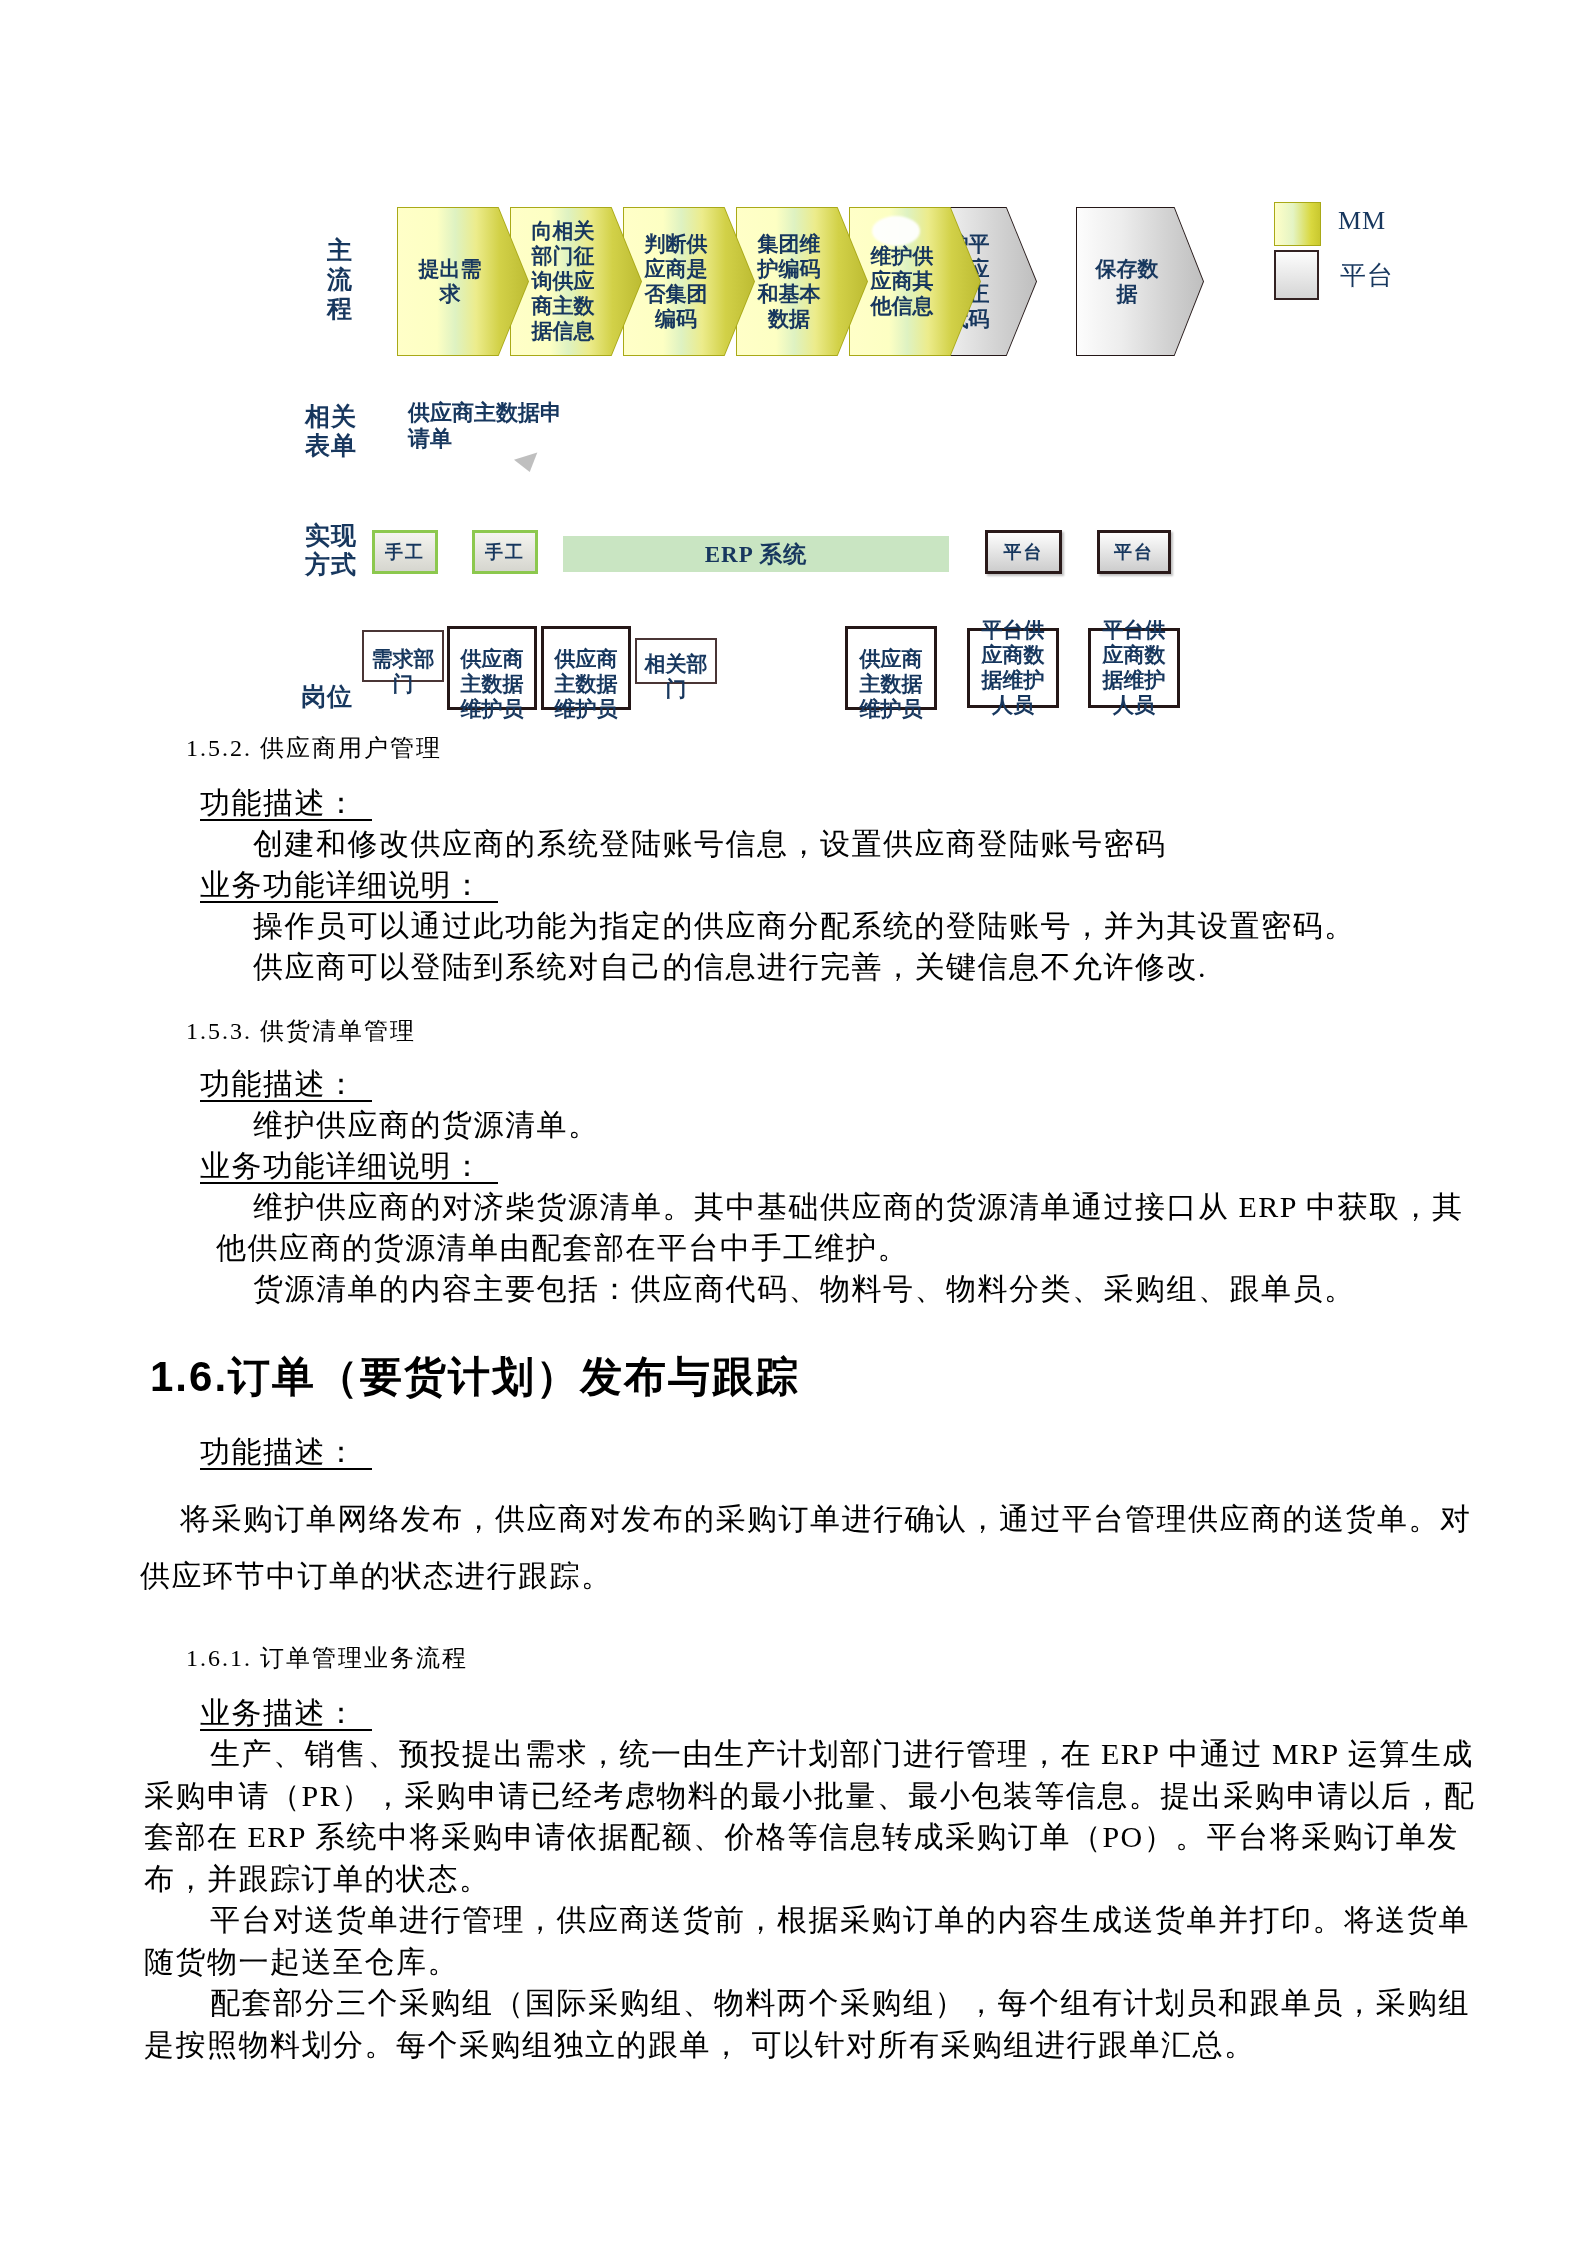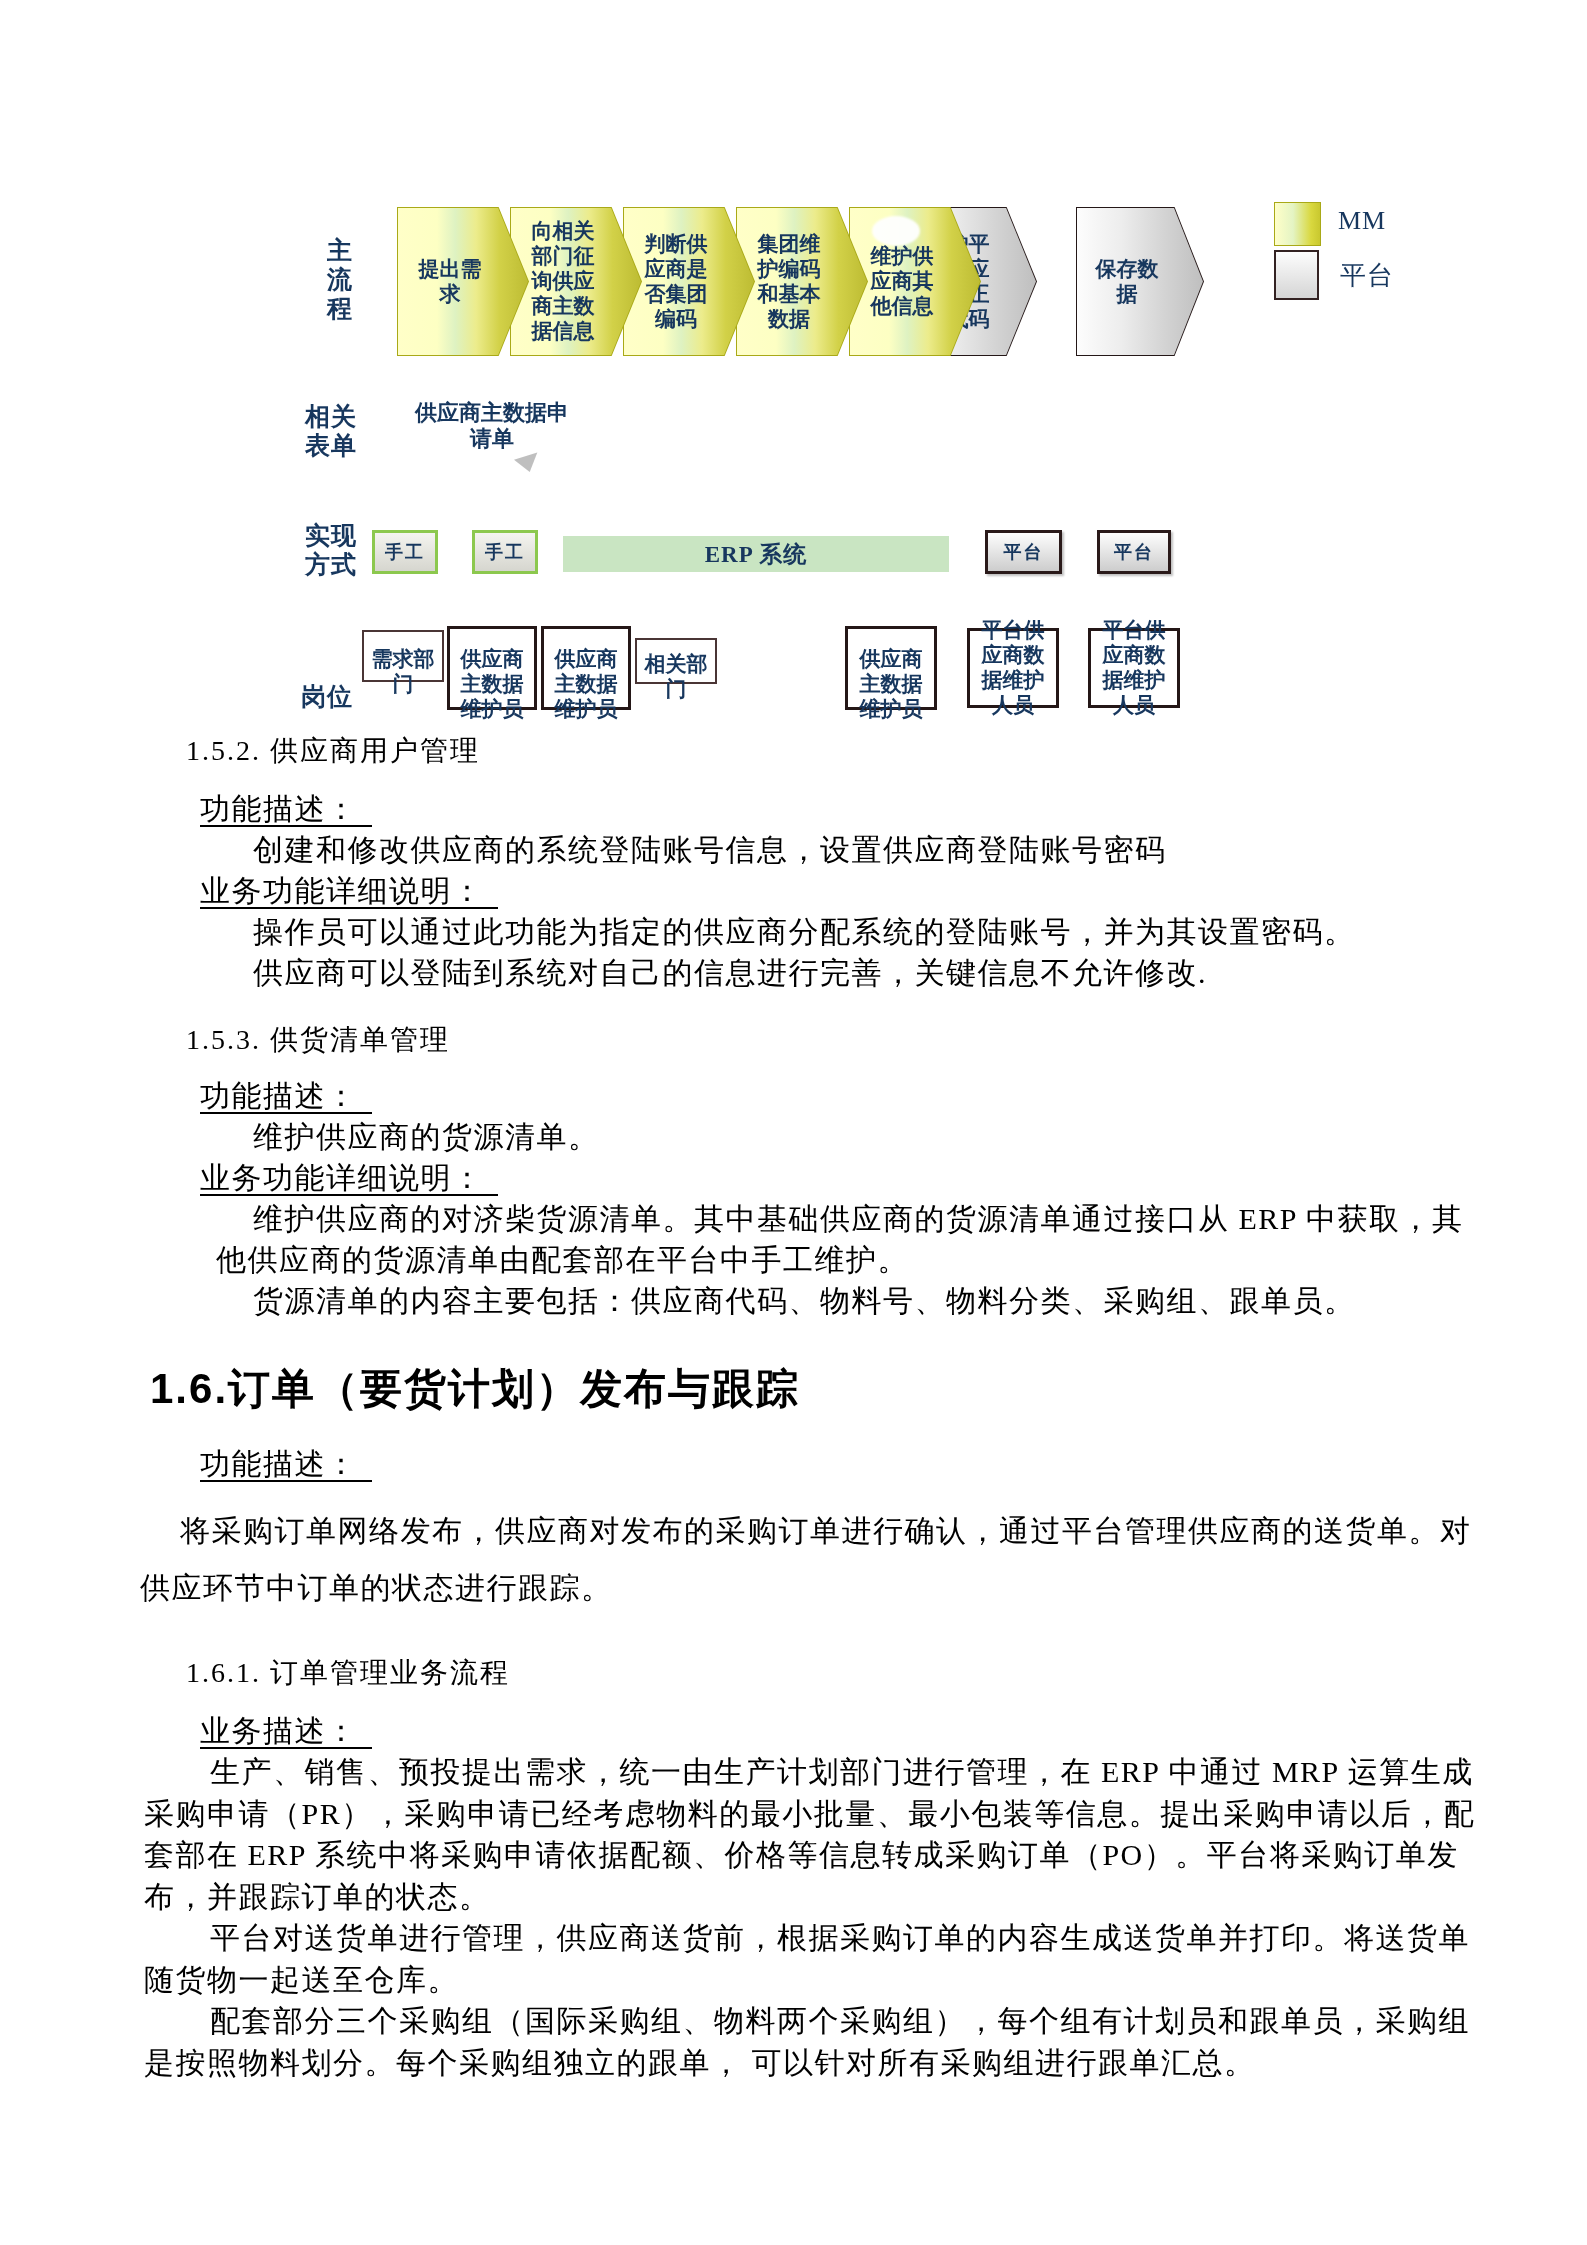--- a/index.html
+++ b/index.html
@@ -20,21 +20,21 @@
   .arrow.platform{background:#241717;}
   .arrow.platform .inner{background:linear-gradient(90deg,#fdfdfd 0%,#ededed 35%,#d3d3d3 70%,#bfbfbf 100%);}
   .arrow .txt{width:70px;margin-right:26px;text-align:center;color:#17375e;
               font-size:21px;line-height:25px;font-weight:bold;letter-spacing:0;}
   .glare{position:absolute;left:872px;top:216px;width:48px;height:30px;border-radius:50%;
          background:#ffffff;opacity:.95;filter:blur(1px);z-index:20;}
 
   .legend-swatch{position:absolute;width:45px;}
   .legend-label{position:absolute;color:#17375e;font-size:26px;letter-spacing:1px;}
 
-  .formtext{position:absolute;left:408px;top:400px;width:168px;text-align:center;
+  .formtext{position:absolute;left:408px;top:400px;width:168px;text-align:left;
             color:#17375e;font-size:22px;line-height:26px;font-weight:bold;}
   .cursor{position:absolute;left:518px;top:448px;width:0;height:0;
           border-left:14px solid transparent;border-right:6px solid transparent;
           border-bottom:20px solid #b4b4b4;transform:rotate(38deg);opacity:.85;}
 
   .implbox{position:absolute;top:530px;height:44px;display:flex;align-items:center;
            justify-content:center;color:#17375e;font-size:18px;font-weight:bold;letter-spacing:2px;}
   .implbox.manual{background:linear-gradient(180deg,#f4f4ef 0%,#d6d6cf 100%);
                   border:3px solid #8cc84e;box-sizing:border-box;}
   .implbox.plat{background:linear-gradient(180deg,#fdfdfd 0%,#cdcdcd 100%);
@@ -47,21 +47,21 @@
            display:flex;align-items:center;justify-content:center;text-align:center;
            font-size:21px;line-height:25px;font-weight:bold;}
   .postbox.thin{border:2px solid #4a3535;}
   .postbox.thick{border:3px solid #241717;}
   .postbox .ptxt{width:70px;margin-top:32px;}
   .postbox.overflow .ptxt{width:72px;margin-top:-14px;margin-bottom:-14px;}
 
   
   .content{position:absolute;left:150px;top:718px;width:1330px;}
   h2,h3,p{margin:0;padding:0;font-weight:normal;}
-  .h3{font-size:28px;letter-spacing:2px;margin-left:36px;}
+  .h3{font-size:24px;letter-spacing:2px;margin-left:36px;}
   .h2{font-family:"Liberation Sans","DejaVu Sans",sans-serif;font-weight:bold;
       font-size:42px;letter-spacing:2px;margin-left:0;}
   .lbl{font-size:30px;letter-spacing:1.5px;margin-left:50px;line-height:41px;}
   .lbl span{border-bottom:2px solid #000;padding-right:14px;}
   .body1{font-size:30px;letter-spacing:1.5px;line-height:41px;margin-left:66px;text-indent:37px;}
   .body16{font-size:30px;letter-spacing:1.5px;line-height:57px;margin-left:-10px;text-indent:40px;}
   .body161{font-size:30px;letter-spacing:1.5px;line-height:41.5px;margin-left:-6px;text-indent:66px;}
   .mt1{margin-top:18px;} .mt3{margin-top:14px;}
   .s153h{margin-top:28px;margin-bottom:16px;}
   .s16h{margin-top:40px;margin-bottom:26px;}

